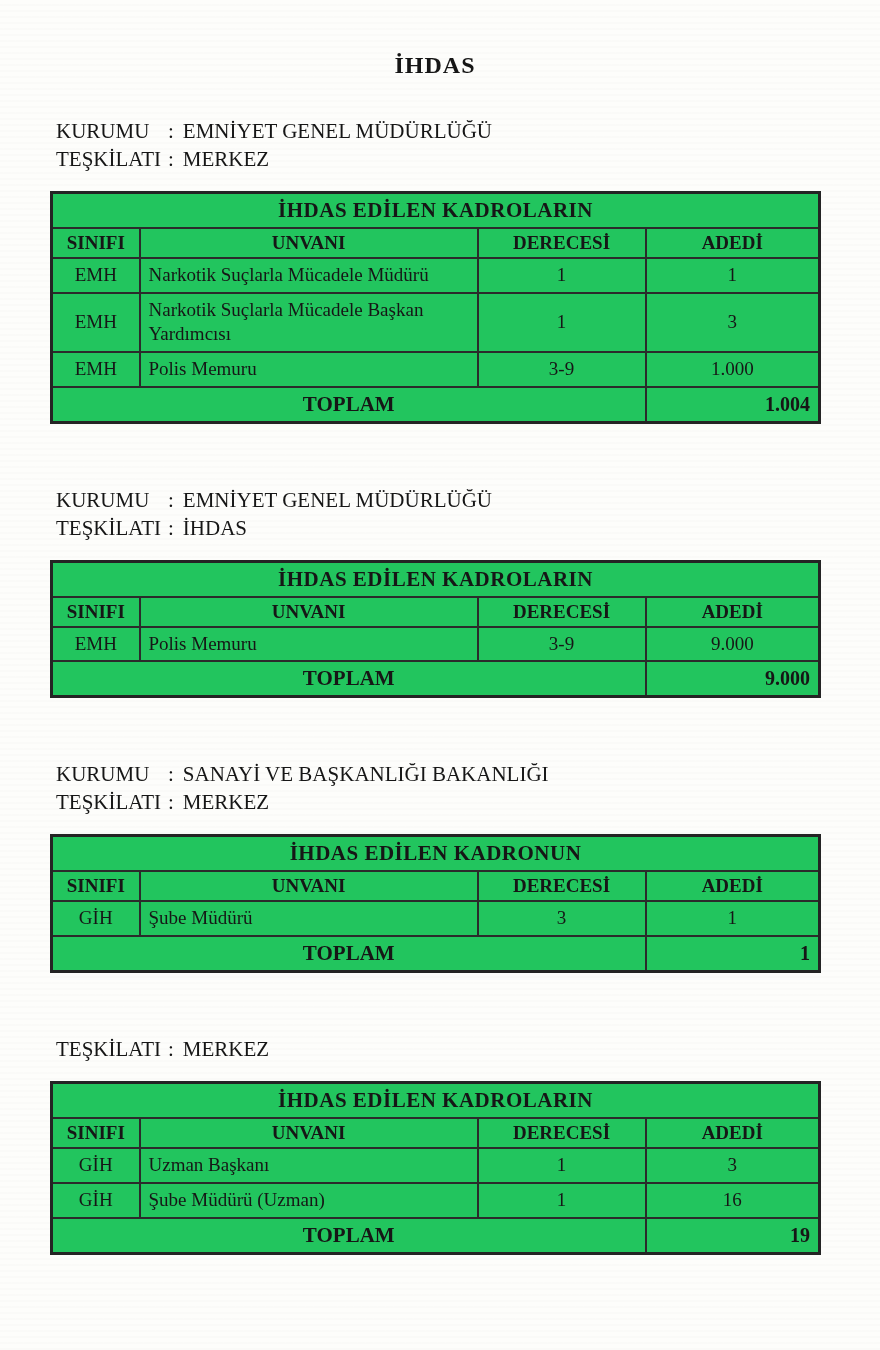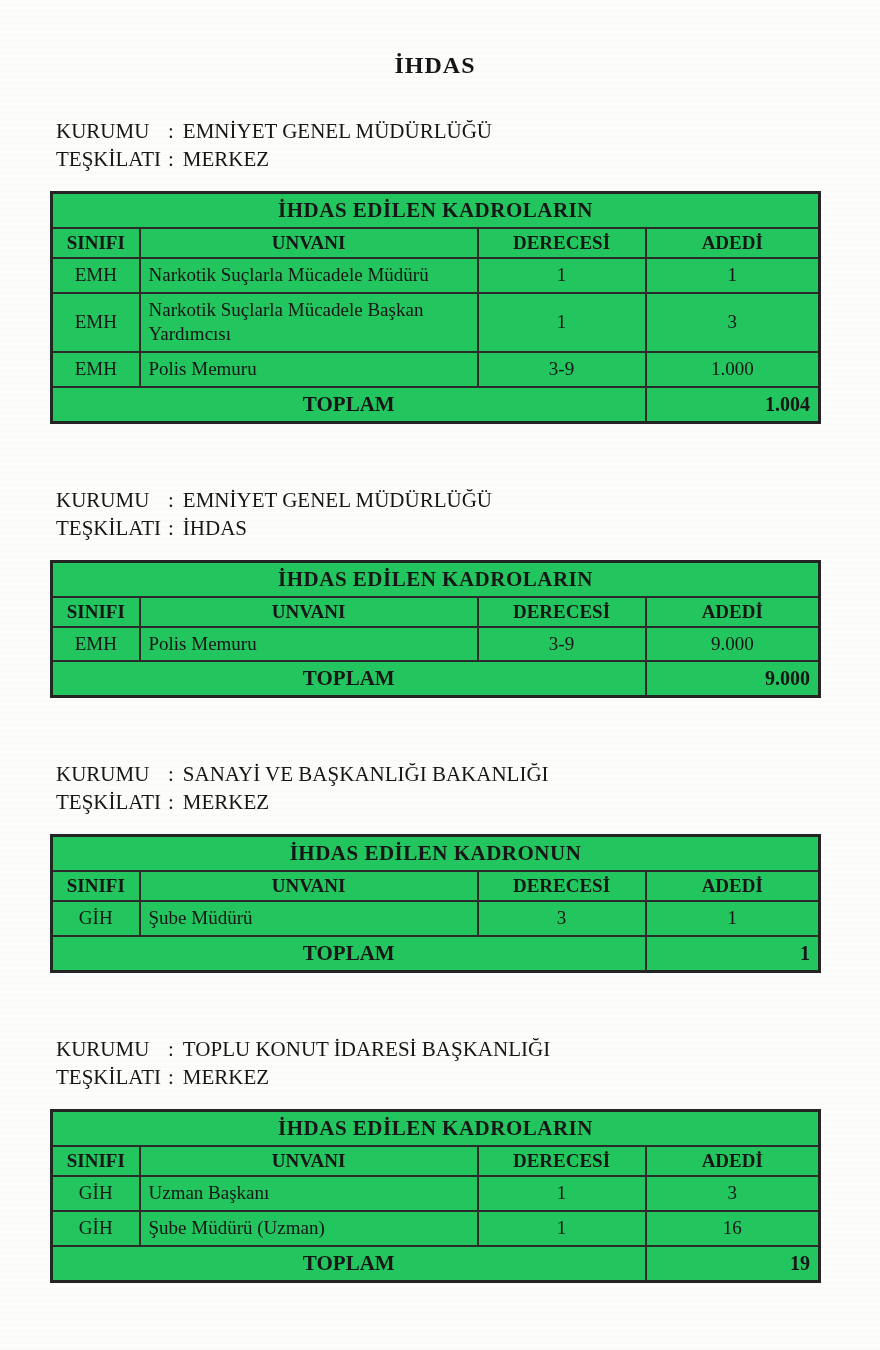--- a/index.html
+++ b/index.html
@@ -246,23 +246,20 @@
           <td colspan="3" class="t-total-label">TOPLAM</td>
           <td class="t-total-value">1</td>
         </tr>
       </tfoot>
     </table>
   </section>
 
   <section class="block">
     <div class="meta">
       <div class="meta-line">
-        <span class="meta-label">KURUMU</span><span class="meta-colon">:</span><span class="meta-value">TOPLU KONUT İDARESİ BAŞKANLIĞI</span>
-      </div>
-      <div class="meta-line">
         <span class="meta-label">TEŞKİLATI</span><span class="meta-colon">:</span><span class="meta-value">MERKEZ</span>
       </div>
     </div>
 
     <table class="kadro-table">
       <colgroup>
           <col class="w-sinif">
           <col class="w-unvan">
           <col class="w-derece">
           <col class="w-adet">

